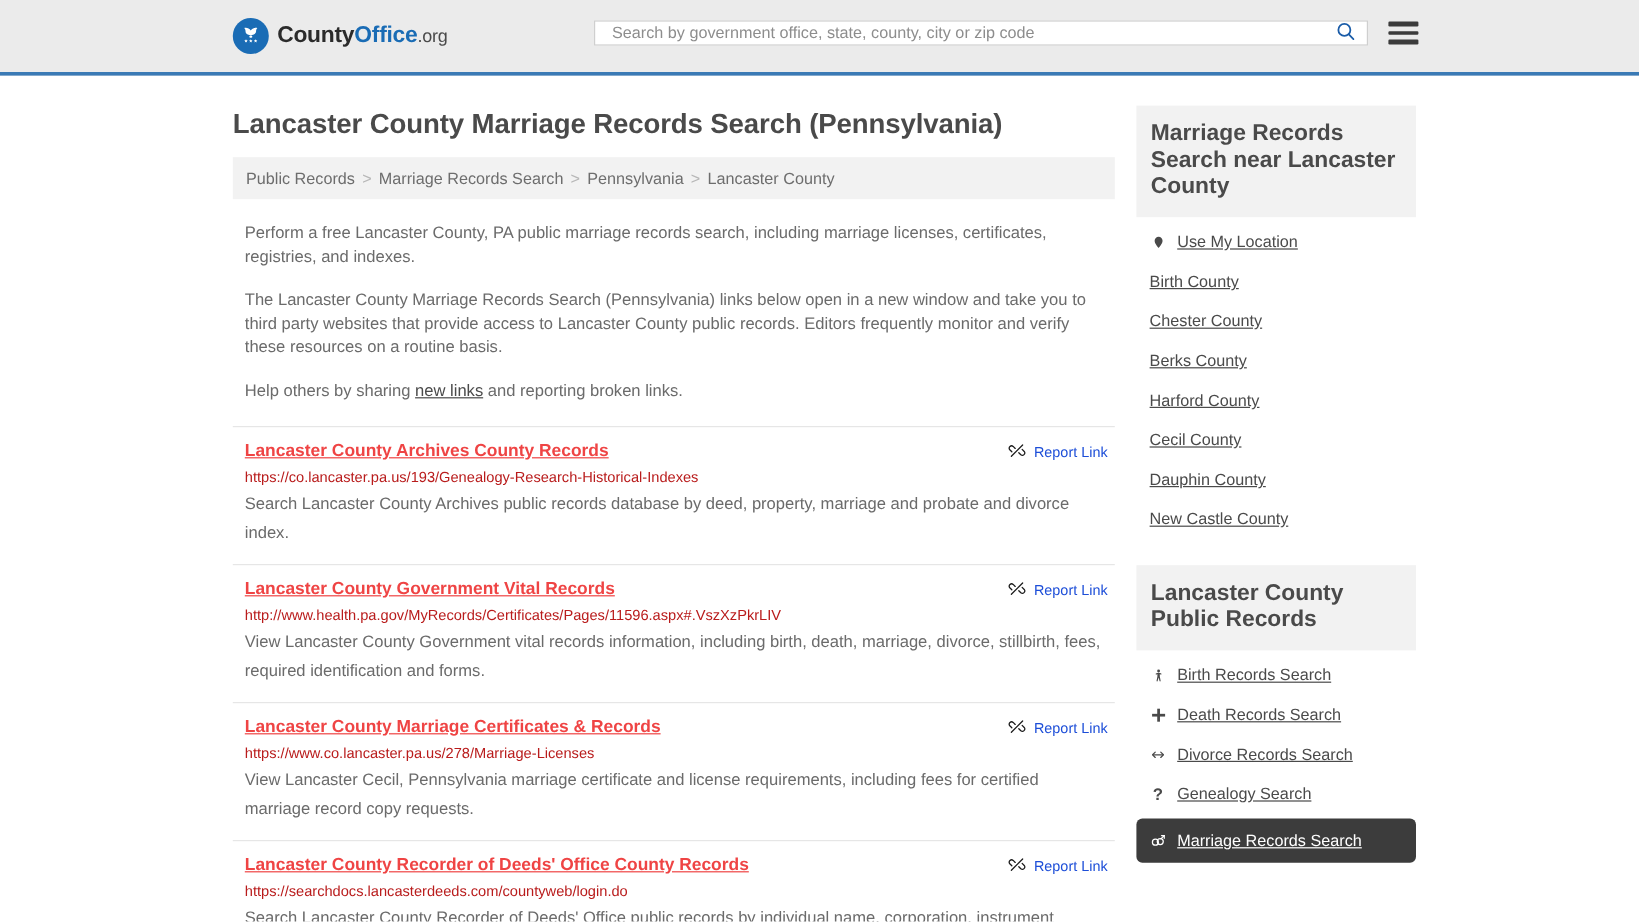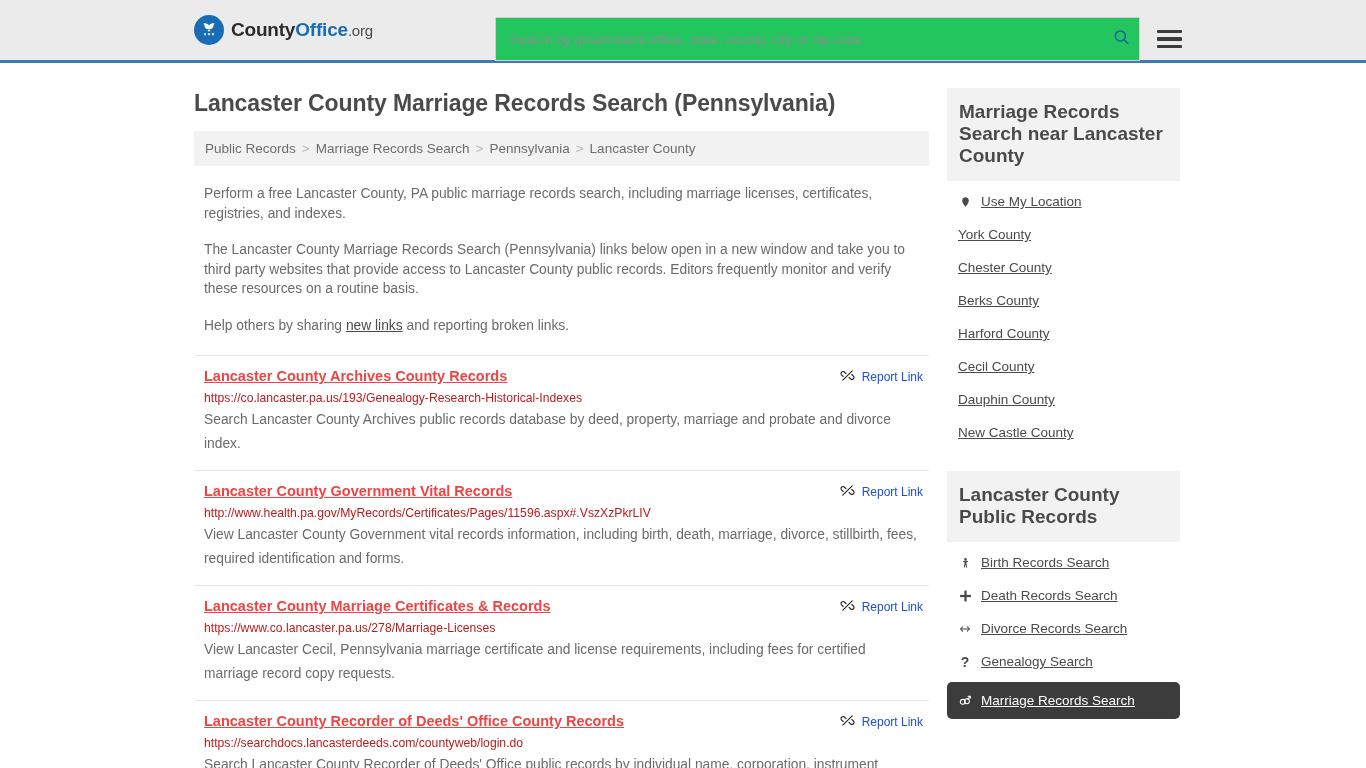--- a/index.html
+++ b/index.html
@@ -49,22 +49,22 @@
 
   .search-area {
     position: absolute;
     left: 495px;
     top: 17px;
     display: flex;
     align-items: center;
   }
   .search-box {
     width: 645px;
-    height: 44px;
-    background: #22c55e;
+    height: 21px;
+    background: #ffffff;
     border: 1px solid #cfcfcf;
     display: flex;
     align-items: center;
     padding: 0 6px 0 12px;
   }
   .search-input {
     flex: 1;
     border: none;
     outline: none;
     font-family: "Liberation Sans", sans-serif;
@@ -374,21 +374,21 @@
         <div class="side-item">
           <span class="ico">
             <svg width="11" height="14" viewBox="0 0 24 24" aria-hidden="true">
               <path d="M12 1.8c-4 0-7.2 3.2-7.2 7.2 0 5.4 7.2 13.2 7.2 13.2s7.2-7.8 7.2-13.2c0-4-3.2-7.2-7.2-7.2z" fill="#4a4a4a"></path>
             </svg>
           </span>
           <span class="label">Use My Location</span>
         </div>
 
         <div class="side-item no-icon">
-          <span class="label">York County</span>
+          <span class="label">Birth County</span>
         </div>
         <div class="side-item no-icon">
           <span class="label">Chester County</span>
         </div>
         <div class="side-item no-icon">
           <span class="label">Berks County</span>
         </div>
         <div class="side-item no-icon">
           <span class="label">Harford County</span>
         </div>

